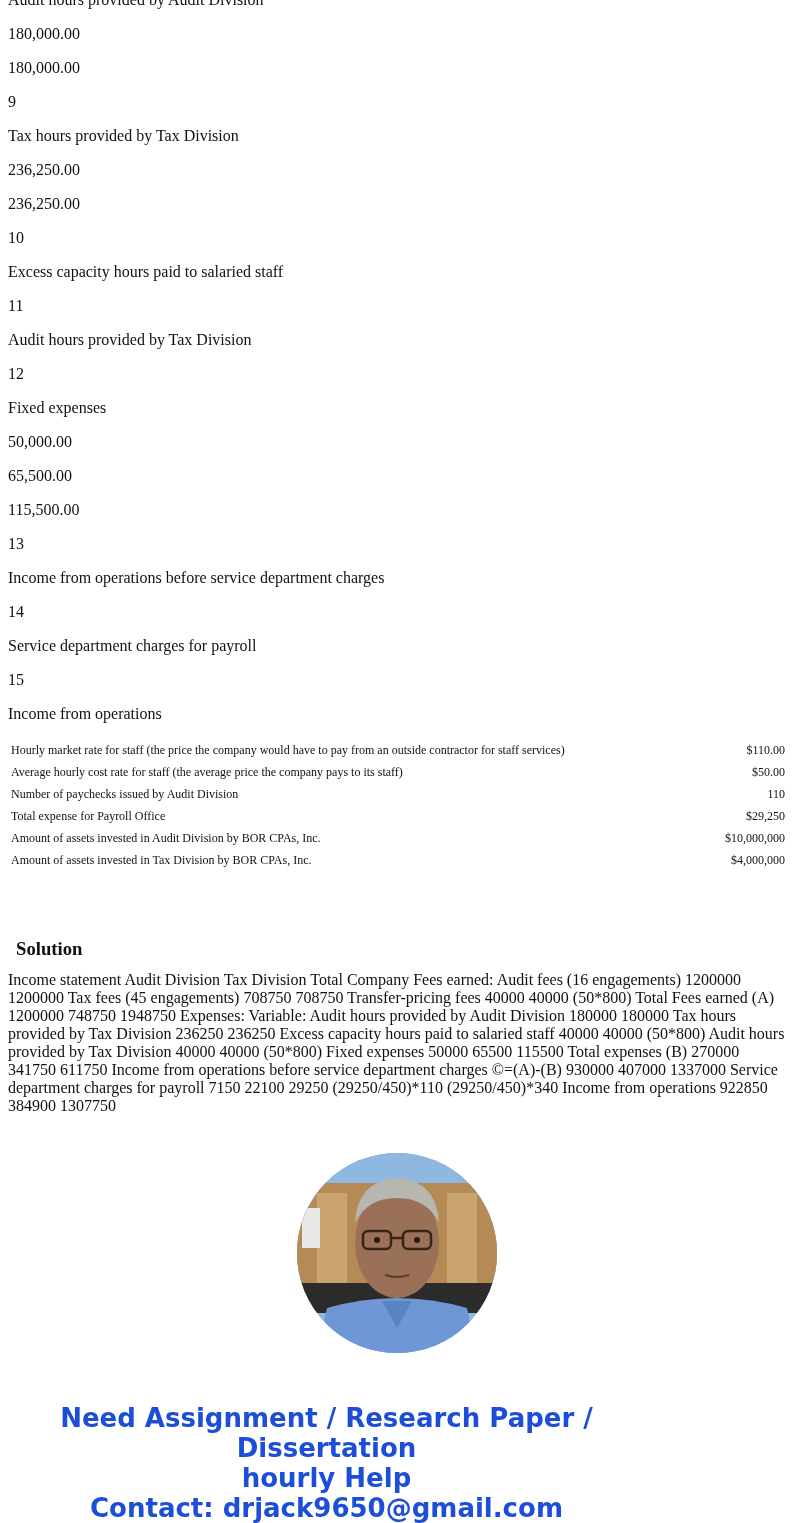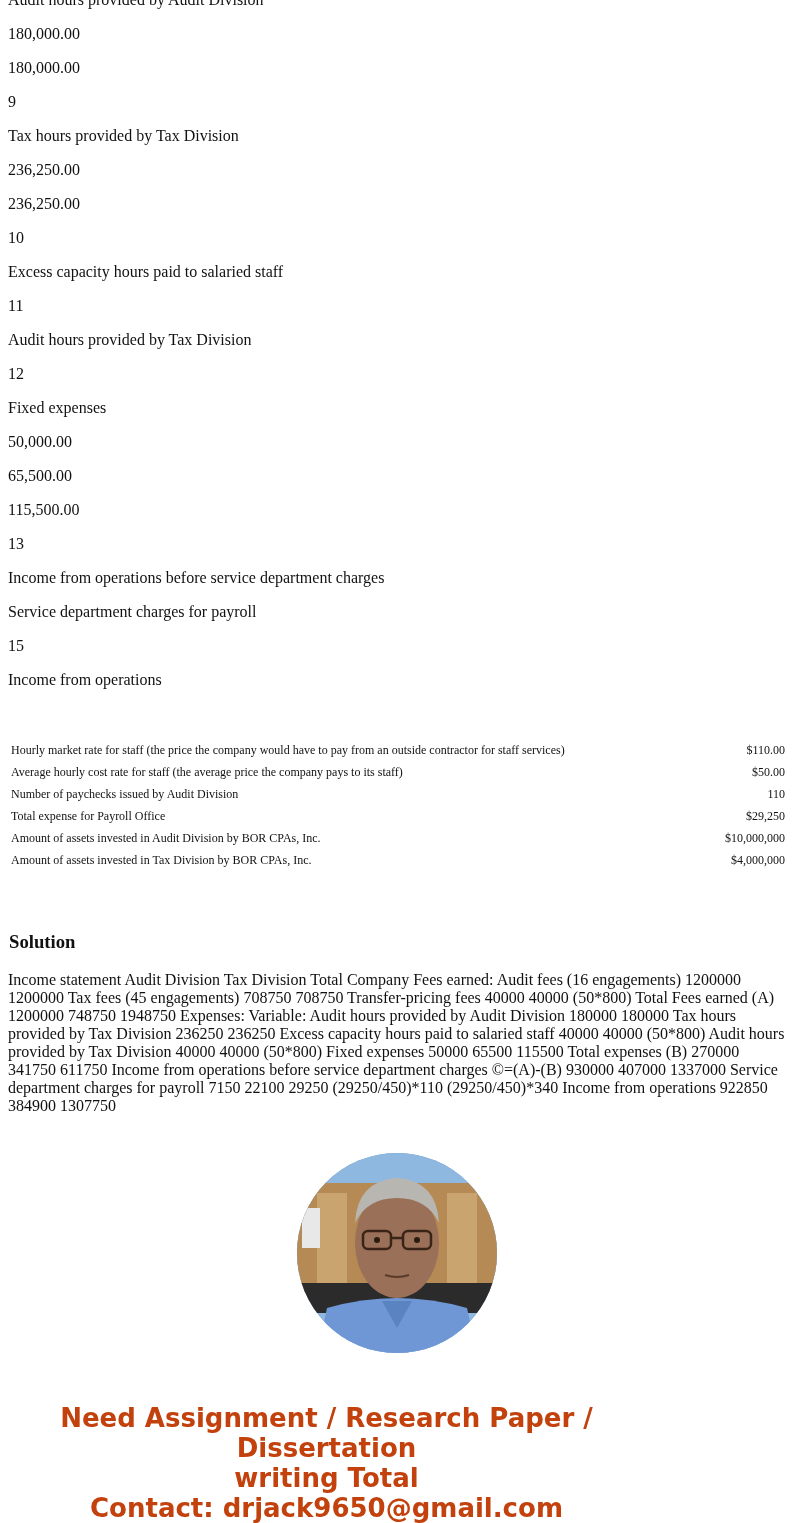--- a/index.html
+++ b/index.html
@@ -30,21 +30,21 @@
       border-spacing: 2px;
       font-size: 12px;
       line-height: 18px;
     }
     .data-table td { padding: 1px; vertical-align: top; }
     .data-table td.val { white-space: nowrap; width: 82px; text-align: right; }
     .solution-heading {
       position: absolute;
       left: 8px;
       top: 930px;
-      margin: 1px;
+      margin: 8px;
       font-size: 18.7px;
       font-weight: bold;
       line-height: 22px;
     }
     .solution-body {
       position: absolute;
       left: 8px;
       top: 971px;
       width: 780px;
       margin: 0;
@@ -65,21 +65,21 @@
     .promo {
       position: absolute;
       left: 0;
       top: 1403px;
       width: 653px;
       text-align: center;
       font-family: "DejaVu Sans", sans-serif;
       font-weight: bold;
       font-size: 26px;
       line-height: 30px;
-      color: #c2410c;
+      color: #1d4ed8;
       margin: 0;
     }
     .promo span { display: block; }
   </style>
 </head>
 <body>
 
 <div class="wrap">
   <p class="line">Audit hours provided by Audit Division</p>
   <p class="line">180,000.00</p>
@@ -92,20 +92,21 @@
   <p class="line">Excess capacity hours paid to salaried staff</p>
   <p class="line">11</p>
   <p class="line">Audit hours provided by Tax Division</p>
   <p class="line">12</p>
   <p class="line">Fixed expenses</p>
   <p class="line">50,000.00</p>
   <p class="line">65,500.00</p>
   <p class="line">115,500.00</p>
   <p class="line">13</p>
   <p class="line">Income from operations before service department charges</p>
+  <p class="line">14</p>
   <p class="line">Service department charges for payroll</p>
   <p class="line">15</p>
   <p class="line">Income from operations</p>
 </div>
 
 <table class="data-table">
   <tbody>
     <tr>
       <td>Hourly market rate for staff (the price the company would have to pay from an outside contractor for staff services)</td>
       <td class="val">$110.00</td>
@@ -152,15 +153,15 @@
     <rect x="106" y="78" width="28" height="18" rx="5" fill="none" stroke="#3a2418" stroke-width="2.5"></rect>
     <line x1="94" y1="85" x2="106" y2="85" stroke="#3a2418" stroke-width="2.5"></line>
     <circle cx="80" cy="87" r="3" fill="#2a1a10"></circle>
     <circle cx="120" cy="87" r="3" fill="#2a1a10"></circle>
     <path d="M88 122 Q100 126 112 122" stroke="#5a3a2a" stroke-width="2" fill="none"></path>
   </svg>
 </div>
 
 <p class="promo">
   <span>Need Assignment / Research Paper / Dissertation</span>
-  <span>writing Total</span>
+  <span>hourly Help</span>
   <span>Contact: drjack9650@gmail.com</span>
 </p>
 
 </body></html>

